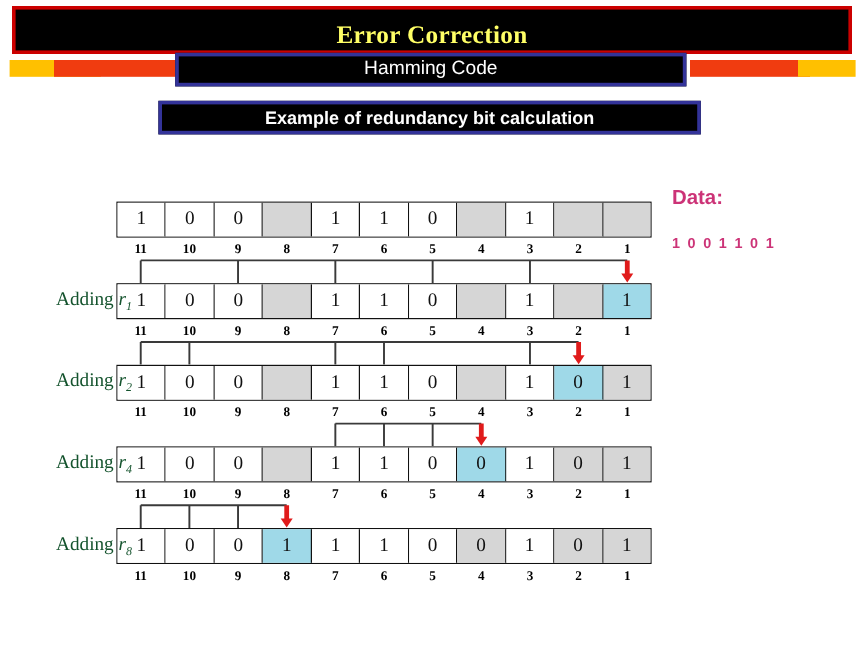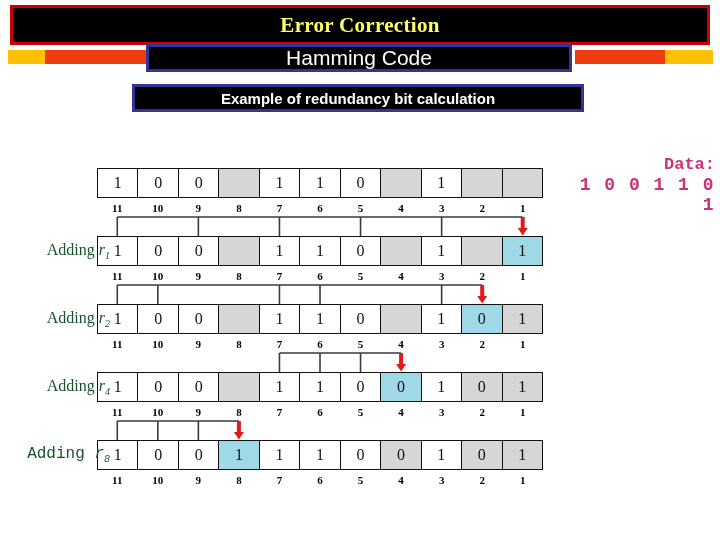--- a/index.html
+++ b/index.html
@@ -5,38 +5,38 @@
   html,body{margin:0;padding:0;}
   body{
     width:720px;height:540px;background:#ffffff;overflow:hidden;
     font-family:"Liberation Sans",sans-serif;position:relative;
   }
 
   
   #title-banner{
     position:absolute;left:10px;top:5px;width:700px;height:40px;
     background:#000000;border:3px solid #cc0000;box-sizing:border-box;
-    display:flex;align-items:center;justify-content:center;
+    display:flex;align-items:flex-end;justify-content:center;
   }
   #title-banner .txt{
     color:#ffff66;font-family:"Liberation Serif",serif;font-weight:bold;
     font-size:21px;letter-spacing:.3px;
   }
 
   #deco-strip{position:absolute;left:0;top:50px;width:720px;height:14px;}
   .deco{position:absolute;top:0;height:14px;}
   .deco.gold{background:#ffc000;}
   .deco.orange{background:#f03c10;}
 
   #subtitle-banner{
     position:absolute;left:146px;top:44px;width:426px;height:28px;
     background:#000000;border:3px solid #333399;box-sizing:border-box;
     display:flex;align-items:center;justify-content:center;z-index:5;
   }
-  #subtitle-banner .txt{color:#ffffff;font-size:21px;}
+  #subtitle-banner .txt{color:#ffffff;font-size:16px;}
 
   #subsub-banner{
     position:absolute;left:132px;top:84px;width:452px;height:28px;
     background:#000000;border:3px solid #333399;box-sizing:border-box;
     display:flex;align-items:center;justify-content:center;z-index:5;
   }
   #subsub-banner .txt{color:#ffffff;font-size:15px;font-weight:bold;}
   .row-label{
     position:absolute;left:24px;width:86px;text-align:right;
     font-family:"Liberation Serif",serif;font-size:16px;color:#14532d;
@@ -66,25 +66,25 @@
     flex:1 1 0;display:flex;align-items:center;justify-content:center;
     font-family:"Liberation Serif",serif;font-weight:bold;font-size:11px;color:#000;
   }
 
   
   .connectors{position:absolute;left:97px;width:446px;height:22px;}
   .connectors svg{display:block;}
 
   
   .side{
-    position:absolute;text-align:right;color:#cc3377;
-    font-family:Liberation Mono, monospace;font-weight:bold;
+    position:absolute;text-align:left;color:#cc3377;
+    font-family:Liberation Sans, sans-serif;font-weight:bold;
   }
   .side .hdr{font-size:17px;}
-  .side .bits{font-size:18px;letter-spacing:1.5px;margin-top:1px;}
+  .side .bits{font-size:12px;letter-spacing:1.5px;margin-top:21px;}
 </style>
 </head>
 <body>
 
 <div id="title-banner">
   <span class="txt">Error Correction</span>
 </div>
 
 <div id="deco-strip">
   <div class="deco gold" style="left:8px;width:76px;"></div>
@@ -272,21 +272,21 @@
       <div class="idx">9</div>
       <div class="idx">8</div>
       <div class="idx">7</div>
       <div class="idx">6</div>
       <div class="idx">5</div>
       <div class="idx">4</div>
       <div class="idx">3</div>
       <div class="idx">2</div>
       <div class="idx">1</div>
     </div>
-    <div class="row-label" style="top: 445px; font-family: Liberation Mono, monospace;"><span>Adding </span><i>r</i><sub>8</sub></div>
+    <div class="row-label" style="top: 445px;"><span>Adding </span><i>r</i><sub>8</sub></div>
   </div>
 
 <div class="side" style="left:560px;top:155px;width:155px;">
   <div class="hdr">Data:</div>
   <div class="bits">1 0 0 1 1 0 1</div>
 </div>
 
 <div class="side" style="left:552px;top:432px;width:168px;">
 </div>
 

